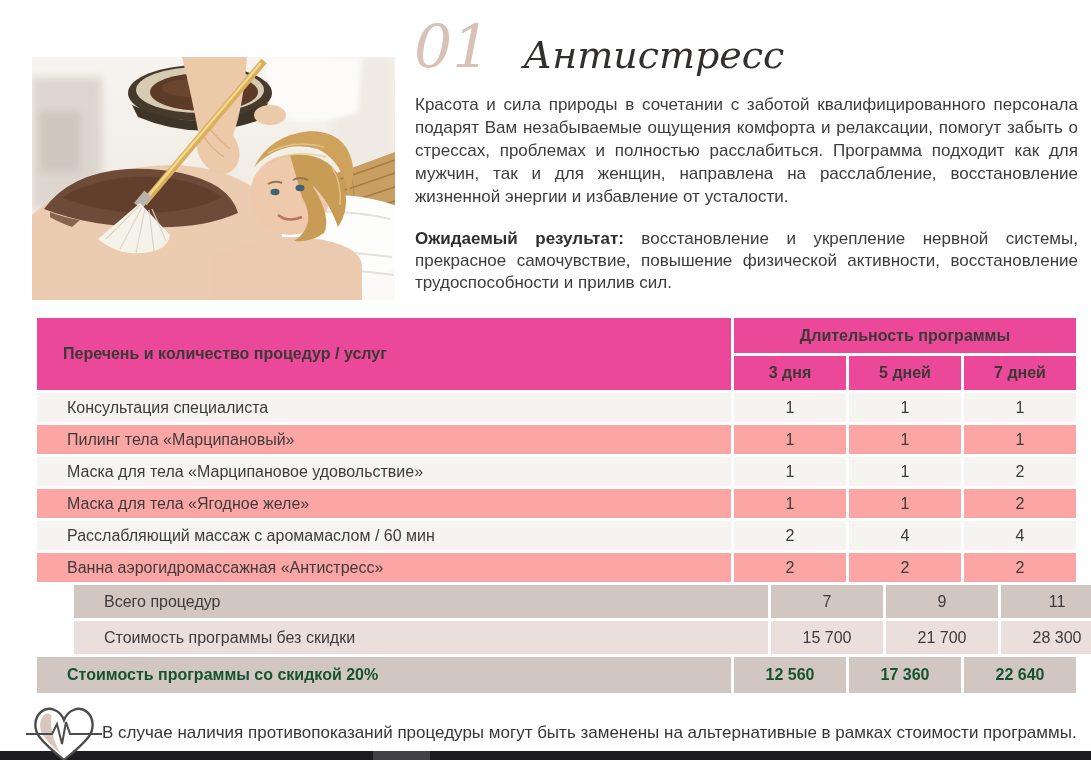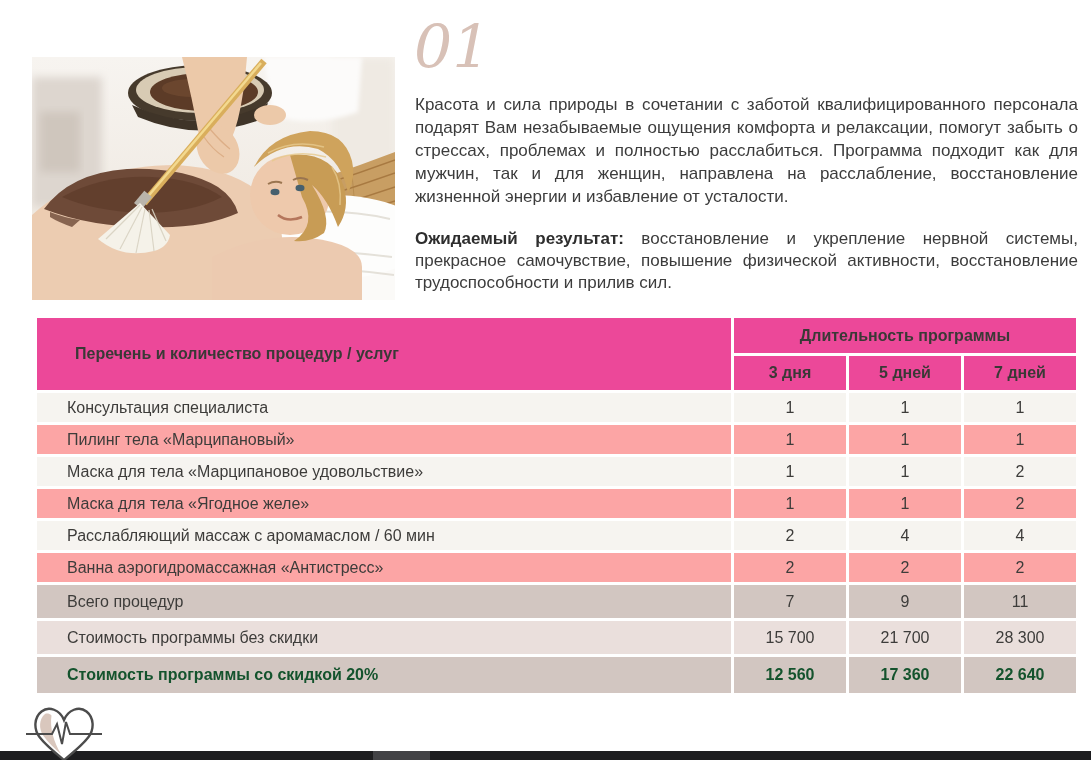--- a/index.html
+++ b/index.html
@@ -31,34 +31,34 @@
   .para2 { top:228px; line-height:22px; }
   .bold { font-weight:bold; color:#2e2e2e; }
 
   
   .ptable { position:absolute; left:37px; top:318px; width:1039px; }
   .thead {
     display:grid; grid-template-columns:694px 112px 112px 112px;
     grid-template-rows:35px 34px; gap:3px; margin-bottom:3px;
   }
   .hc { background:#ec4899; display:flex; align-items:center; font-size:16px; font-weight:bold; color:#3a3936; }
-  .hc-services { grid-row:1 / 3; grid-column:1; padding-left:38px; }
+  .hc-services { grid-row:1 / 3; grid-column:1; padding-left:26px; }
   .hc-duration { grid-column:2 / 5; grid-row:1; justify-content:center; }
   .hc-col { justify-content:center; }
 
   .trow { display:grid; grid-template-columns:694px 112px 112px 112px; gap:3px; margin-bottom:3px; }
   .tc { display:flex; align-items:center; font-size:16px; color:#3d3c3a; }
   .tc-label { padding-left:30px; }
   .tc-val { justify-content:center; }
   .row-light .tc { background:#f6f4f0; }
   .row-pink  .tc { background:#fca5a5; }
   .row-pink2 .tc { background:#eadfdc; }
   .row-taupe .tc { background:#d2c6c1; }
   .trow { height:29px; }
-  .row-tall { height:33px; }
+  .row-tall { height:33px;margin-left:37px; }
   .row-taller { height:36px; }
   .row-bold .tc { font-weight:bold; color:#14532d; }
 
   
   .note-icon { position:absolute; left:26px; top:702px; z-index:3; }
   .note-text { position:absolute; left:102px; top:723px; width:978px; font-size:17px; color:#363636; z-index:2; }
 
   .bottom-bar { position:absolute; left:0; top:751px; width:1091px; height:9px; background:#1d1d1f; z-index:1; }
   .bottom-bar-seg { position:absolute; left:373px; top:0; width:57px; height:9px; background:#424245; }
 </style>
@@ -166,20 +166,21 @@
           <line x1="110" y1="150" x2="88" y2="192"></line>
         <line x1="113" y1="152" x2="104" y2="196"></line>
           <line x1="117" y1="153" x2="122" y2="194"></line>
         <line x1="120" y1="152" x2="134" y2="184"></line>
       </g>
     </svg>
   </div>
 
   <div class="title-row">
     <span class="title-num">01</span>
+    <span class="title-name">Антистресс</span>
   </div>
 
   <div class="para para1">Красота и сила природы в сочетании с заботой квалифицированного персонала подарят Вам незабываемые ощущения комфорта и релаксации, помогут забыть о стрессах, проблемах и полностью расслабиться. Программа подходит как для мужчин, так и для женщин, направлена на расслабление, восстановление жизненной энергии и избавление от усталости.</div>
   <div class="para para2"><span class="bold">Ожидаемый результат:</span><span> восстановление и укрепление нервной системы, прекрасное самочувствие, повышение физической активности, восстановление трудоспособности и прилив сил.</span></div>
 
   <div class="ptable">
     <div class="thead">
       <div class="hc hc-services">Перечень и количество процедур / услуг</div>
       <div class="hc hc-duration">Длительность программы</div>
       <div class="hc hc-col">3 дня</div>
@@ -244,18 +245,19 @@
       </div>
   </div>
 
   <div class="note-icon">
     <svg width="76" height="62" viewBox="0 0 76 62">
       <path d="M38,18 C34,8 23,3.5 15.5,9.5 C8,15.5 7.5,27 13.5,35 C19.5,43 30,51.5 38,58 C46,51.5 56.5,43 62.5,35 C68.5,27 68,15.5 60.5,9.5 C53,3.5 42,8 38,18 Z" fill="#ffffff" stroke="#4c4c4c" stroke-width="2.4"></path>
       <path d="M19,12 C13,17 12.5,27 17.5,34 C22,40.5 29,47 35,52 C28,41 23.5,26 25.5,13.5 C23.5,11.5 21,11 19,12 Z" fill="#d9c7bd"></path>
       <polyline points="0,32 26,32 31,22 36,42 40,20 44,32 76,32" fill="none" stroke="#4c4c4c" stroke-width="2"></polyline>
     </svg>
   </div>
+  <div class="note-text">В случае наличия противопоказаний процедуры могут быть заменены на альтернативные в рамках стоимости программы.</div>
 
   <div class="bottom-bar">
     <div class="bottom-bar-seg"></div>
   </div>
 
 </div>
 
 </body></html>

